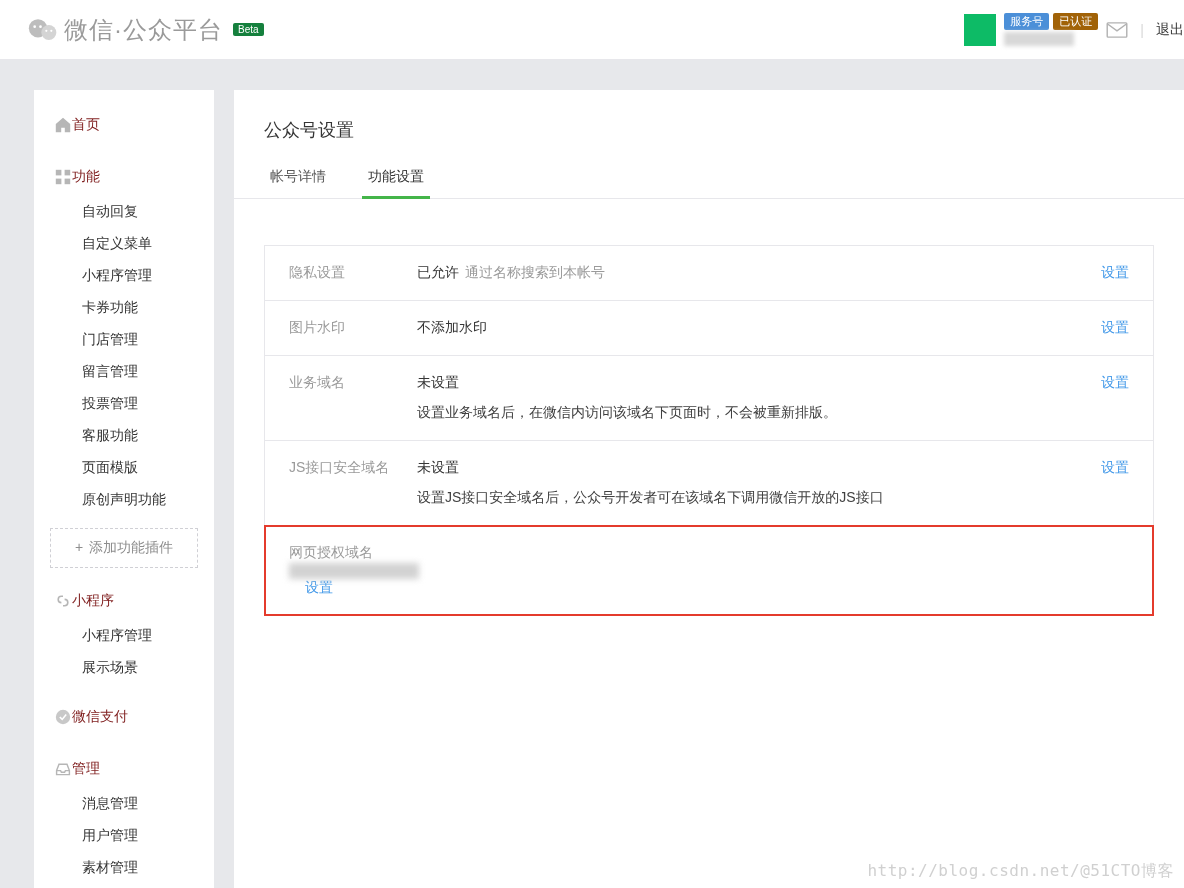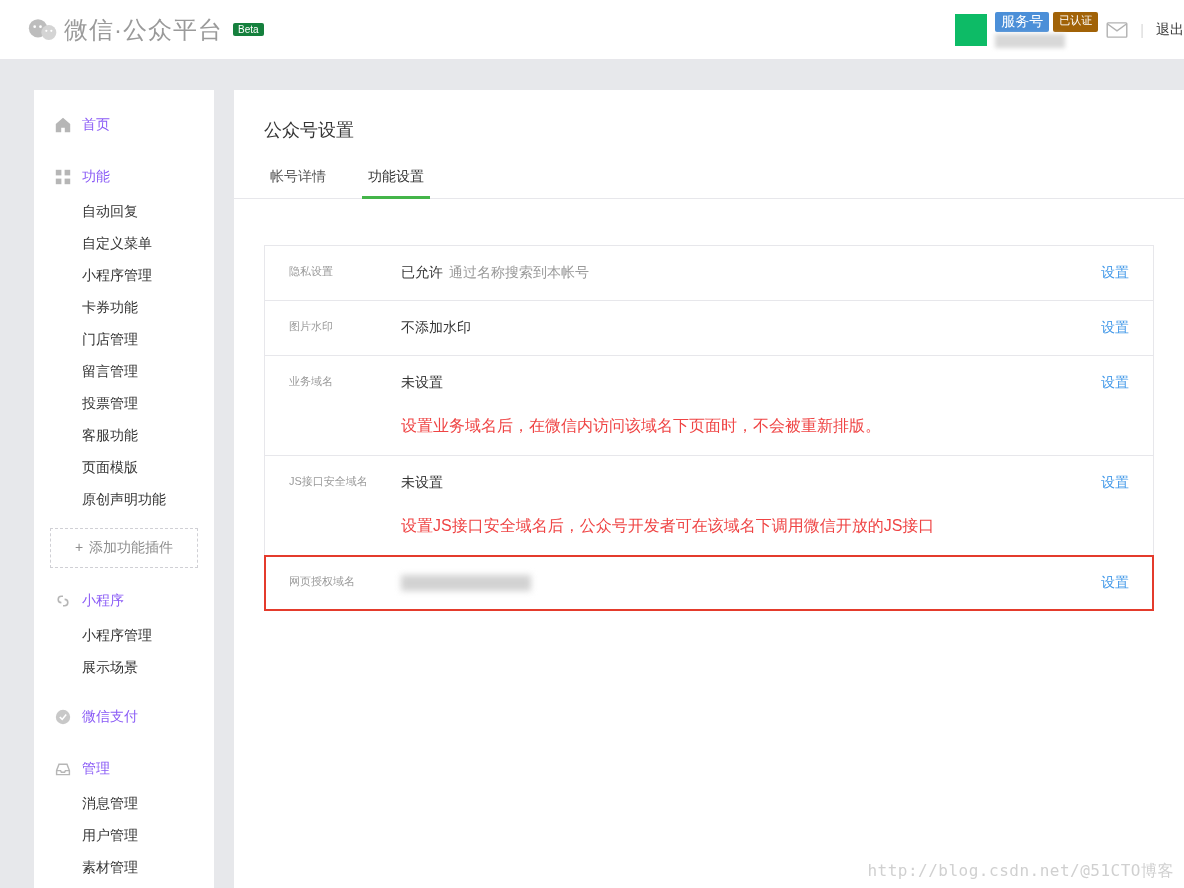--- a/index.html
+++ b/index.html
@@ -40,21 +40,21 @@
     .avatar {
       width: 32px; height: 32px; background: #0dbb66;
       display: inline-block;
     }
     .acct-name {
       color: #b2b2b2; font-size: 13px;
       width: 70px; height: 14px; background: #d8d8d8;
       filter: blur(2px);
     }
     .tag-blue {
-      background: #4b8fd8; color: #fff; font-size: 14px; padding: 1px 6px;
+      background: #4b8fd8; color: #fff; font-size: 11px; padding: 1px 6px;
       border-radius: 2px;
     }
     .tag-orange {
       background: #a16207; color: #fff; font-size: 11px; padding: 1px 6px;
       border-radius: 2px;
     }
     .mail-icon {
       width: 22px; height: 16px; color: #b2b2b2; display: inline-flex;
       align-items: center; justify-content: center;
     }
@@ -64,22 +64,22 @@
     .page-wrap {
       display: flex; gap: 20px; padding: 30px 0 0 34px;
     }
     
     .sidebar {
       width: 180px; background: #fff;
       padding: 20px 0 30px 0;
     }
     .nav-sec { margin-bottom: 18px; }
     .nav-head {
-      display: flex; align-items: center; gap: 10px;
-      padding: 6px 37px 10px 20px; color: #8b5cf6; font-size: 14px;
+      display: flex; align-items: center; gap: 0;
+      padding: 6px 37px 10px 20px; color: #7f1d1d; font-size: 14px;
     }
     .nav-head .ico {
       width: 18px; height: 18px; color: #b6b6b6;
       display: inline-flex; align-items: center; justify-content: center;
     }
     .nav-item {
       padding: 7px 20px 7px 48px; color: #353535; font-size: 14px;
       cursor: pointer;
     }
     .add-plugin {
@@ -112,28 +112,29 @@
     .settings-list {
       margin: 46px 30px 0 30px; border: 1px solid #e7e7eb;
     }
     .row {
       display: flex; padding: 18px 24px; border-bottom: 1px solid #e7e7eb;
       align-items: flex-start;
     }
     .row:last-child { border-bottom: none; }
     .row.highlight {
       outline: 2px solid #e43b2c; outline-offset: -1px;
+      flex-direction: column;
     }
     .row-label {
-      width: 112px; color: #9a9a9a; font-size: 11px; flex-shrink: 0;
+      width: 128px; color: #9a9a9a; font-size: 14px; flex-shrink: 0;
     }
     .row-body { flex: 1; }
     .row-val { color: #353535; font-size: 14px; }
     .row-val .muted { color: #9a9a9a; margin-left: 2px; }
-    .row-desc { color: #ef4444; font-size: 16px; margin-top: 24px; }
+    .row-desc { color: #404040; font-size: 14px; margin-top: 12px; }
     .row-action {
       color: #459ae9; font-size: 14px; cursor: pointer; flex-shrink: 0;
       margin-left: 16px;
     }
     .blurred {
       display: inline-block; width: 130px; height: 16px;
       background: #d2d2d2; filter: blur(3px); vertical-align: middle;
     }
     
     .watermark {

